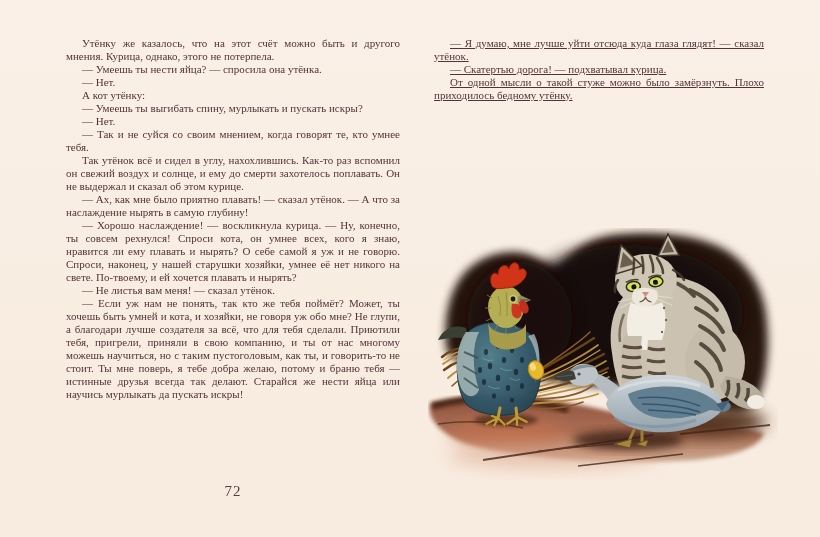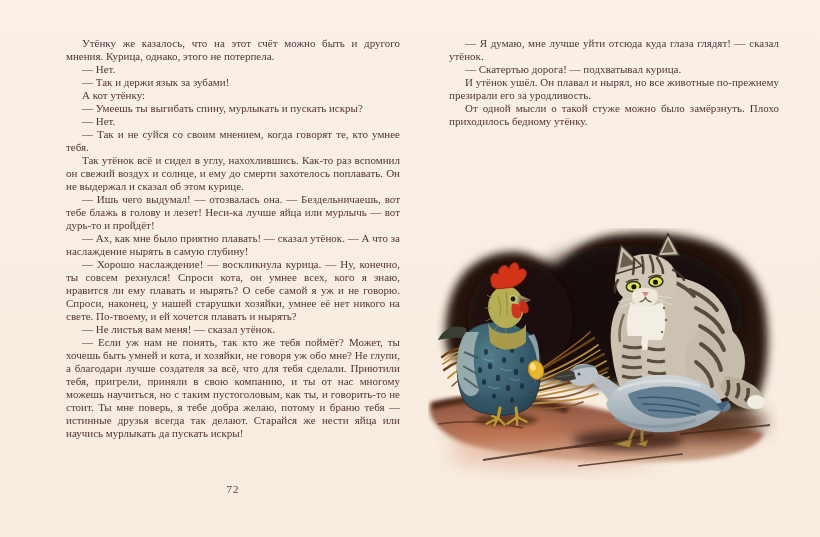--- a/index.html
+++ b/index.html
@@ -10,55 +10,53 @@
     font-family:"Liberation Serif","DejaVu Serif",serif;
   }
   .col{
     position:absolute;top:37px;
     color:#523438;
     font-size:11px;line-height:13px;
     text-align:justify;
   }
   .col p{margin:0;text-indent:16px;}
   #left-col{left:66px;width:334px;}
-  #right-col{left:449px;width:330px;}
+  #right-col{left:434px;width:330px;text-decoration:underline;}
   #page-num{
     position:absolute;left:66px;top:483px;width:334px;
-    text-align:center;color:#5a3c40;font-size:11px;letter-spacing:1px;
+    text-align:center;color:#5a3c40;font-size:15px;letter-spacing:1px;
   }
   #illus{position:absolute;left:428px;top:228px;width:350px;height:255px;}
   svg{display:block;}
 </style>
 </head>
 <body>
 
 <div id="spread">
 
   <div id="left-col" class="col">
       <p>Утёнку же казалось, что на этот счёт можно быть и другого мнения. Курица, однако, этого не потерпела.</p>
+      <p>— Умеешь ты нести яйца? — спросила она утёнка.</p>
       <p>— Нет.</p>
-      <p>— Так и держи язык за зубами!</p>
       <p>А кот утёнку:</p>
       <p>— Умеешь ты выгибать спину, мурлыкать и пускать искры?</p>
       <p>— Нет.</p>
       <p>— Так и не суйся со своим мнением, когда говорят те, кто умнее тебя.</p>
       <p>Так утёнок всё и сидел в углу, нахохлившись. Как-то раз вспомнил он свежий воздух и солнце, и ему до смерти захотелось поплавать. Он не выдержал и сказал об этом курице.</p>
-      <p>— Ишь чего выдумал! — отозвалась она. — Бездельничаешь, вот тебе блажь в голову и лезет! Неси-ка лучше яйца или мурлычь — вот дурь-то и пройдёт!</p>
       <p>— Ах, как мне было приятно плавать! — сказал утёнок. — А что за наслаждение нырять в самую глубину!</p>
       <p>— Хорошо наслаждение! — воскликнула курица. — Ну, конечно, ты совсем рехнулся! Спроси кота, он умнее всех, кого я знаю, нравится ли ему плавать и нырять? О себе самой я уж и не говорю. Спроси, наконец, у нашей старушки хозяйки, умнее её нет никого на свете. По-твоему, и ей хочется плавать и нырять?</p>
       <p>— Не листья вам меня! — сказал утёнок.</p>
       <p>— Если уж нам не понять, так кто же тебя поймёт? Может, ты хочешь быть умней и кота, и хозяйки, не говоря уж обо мне? Не глупи, а благодари лучше создателя за всё, что для тебя сделали. Приютили тебя, пригрели, приняли в свою компанию, и ты от нас многому можешь научиться, но с таким пустоголовым, как ты, и говорить-то не стоит. Ты мне поверь, я тебе добра желаю, потому и браню тебя — истинные друзья всегда так делают. Старайся же нести яйца или научись мурлыкать да пускать искры!</p>
     </div>
 
   <div id="page-num">72</div>
 
   <div id="right-col" class="col">
       <p>— Я думаю, мне лучше уйти отсюда куда глаза глядят! — сказал утёнок.</p>
       <p>— Скатертью дорога! — подхватывал курица.</p>
-      <p>И утёнок ушёл. Он плавал и нырял, но все животные по-прежнему презирали его за уродливость.</p>
       <p>От одной мысли о такой стуже можно было замёрзнуть. Плохо приходилось бедному утёнку.</p>
     </div>
 
   <div id="illus">
     <svg width="350" height="255" viewBox="0 0 350 255" xmlns="http://www.w3.org/2000/svg">
       <defs>
         <filter id="b2" x="-30%" y="-30%" width="160%" height="160%">
             <feGaussianBlur stdDeviation="2"></feGaussianBlur>
           </filter>
         <filter id="b4" x="-30%" y="-30%" width="160%" height="160%">

